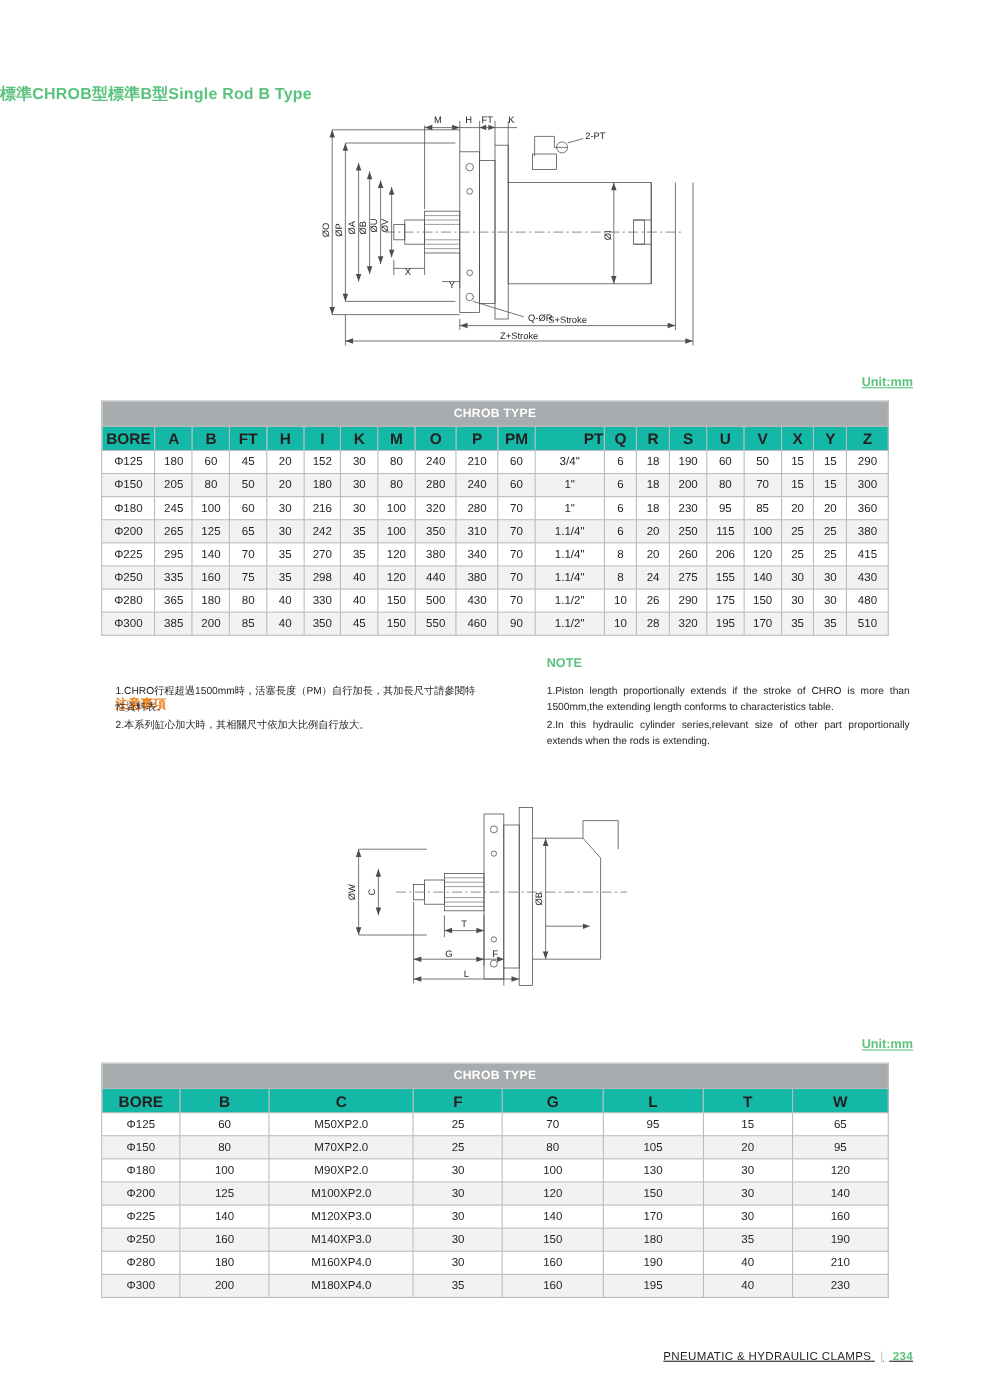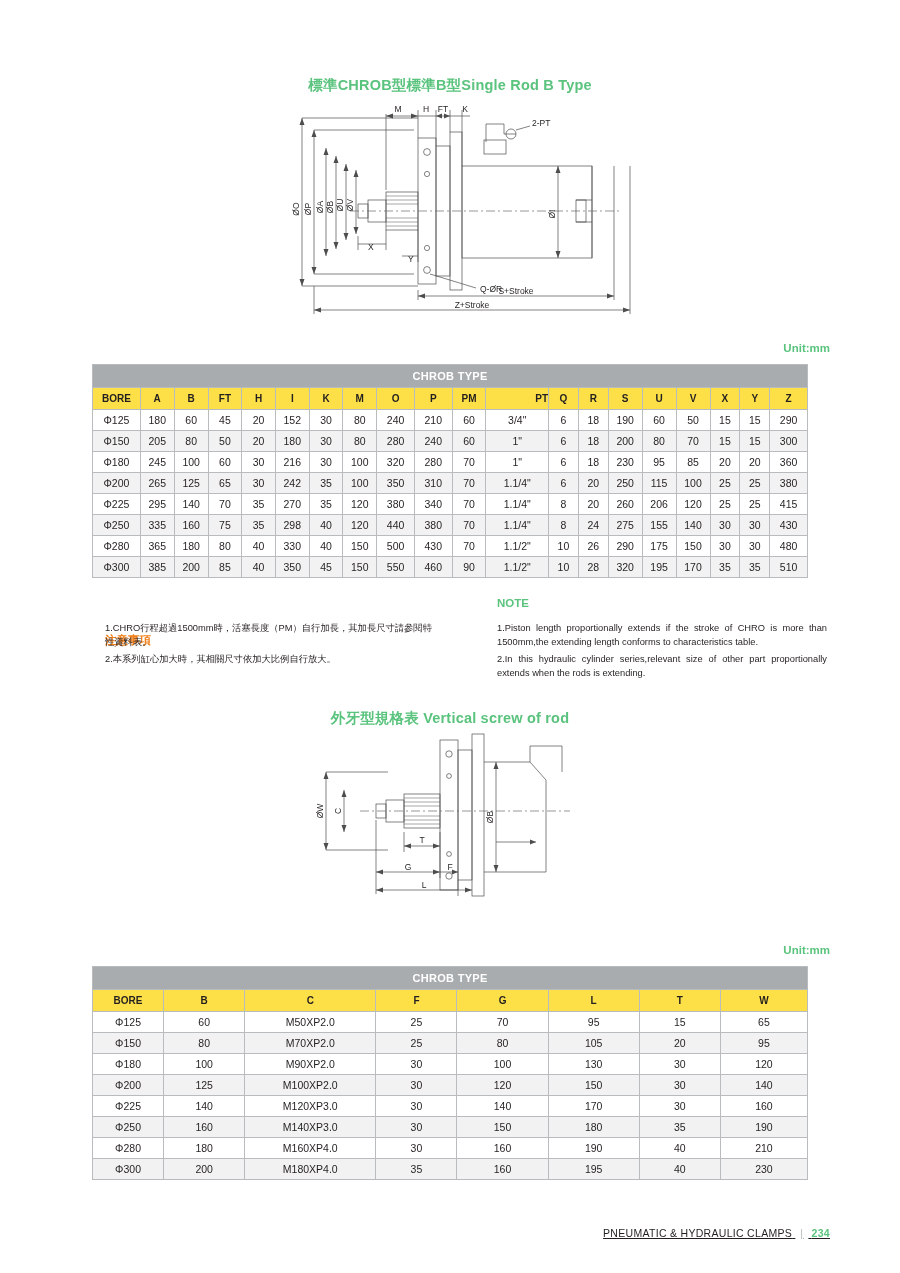--- a/index.html
+++ b/index.html
@@ -7,35 +7,36 @@
     width:900px; height:1273px;
     background:#ffffff;
     font-family:"Liberation Sans", sans-serif;
     color:#231f20;
     position:relative;
     overflow:hidden;
   }
   .page { position:relative; width:900px; height:1273px; }
 
   .title {
-    text-align:center;
+    text-align:left;
     color:#5ac37d;
     font-size:14.5px;
     font-weight:bold;
     letter-spacing:.2px;
   }
   #title1 { position:absolute; top:76px; left:0; width:900px; }
   #title2 { position:absolute; top:709px; left:0; width:900px; }
 
   .unit {
     position:absolute;
     right:70px;
     color:#5ac37d;
     font-size:11.5px;
     font-weight:bold;
+    text-decoration:underline;
   }
   #unit1 { top:342px; }
   #unit2 { top:944px; }
 
   
   table.spec {
     position:absolute;
     border-collapse:collapse;
     font-size:10.5px;
     color:#231f20;
@@ -49,24 +50,24 @@
   }
   table.spec tr.grouphdr th {
     background:#a9acae;
     color:#ffffff;
     font-weight:bold;
     height:22px;
     font-size:11px;
     letter-spacing:.3px;
   }
   table.spec tr.colhdr th {
-    background:#fde047;
+    background:#14b8a6;
     font-weight:bold;
     height:21px;
-    font-size:10px;
+    font-size:14px;
   }
   table.spec tbody td { height:20px; background:#ffffff; }
   table.spec tbody tr.alt td { background:#f2f2f3; }
 
   #table1 { top:364px; left:92px; width:716px; }
   #table2 { top:966px; left:92px; width:716px; }
 
   
   .note-head {
     position:absolute;
@@ -460,21 +461,20 @@
     <p>1.CHRO行程超過1500mm時，活塞長度（PM）自行加長，其加長尺寸請參閱特性資料表。</p>
     <p>2.本系列缸心加大時，其相關尺寸依加大比例自行放大。</p>
   </div>
 
   <div class="note-head" id="noteHeadEn">NOTE</div>
   <div class="note-body" id="noteEn">
     <p>1.Piston length proportionally extends if the stroke of CHRO is more than 1500mm,the extending length conforms to characteristics table.</p>
     <p>2.In this hydraulic cylinder series,relevant size of other part proportionally extends when the rods is extending.</p>
   </div>
 
-  <div class="title" id="title2">外牙型規格表 Vertical screw of rod</div>
 
   <div class="drawing" id="drawing2">
     <svg width="300" height="190" viewBox="0 0 300 190" xmlns="http://www.w3.org/2000/svg">
       <g stroke="#4d4d4d" fill="none" stroke-width="0.7">
 
         <rect x="140" y="8" width="18" height="150"></rect>
         <rect x="158" y="18" width="14" height="130"></rect>
         <rect x="172" y="2" width="12" height="162"></rect>
         <path d="M184 30 L230 30 L246 48 L246 140 L184 140"></path>
         <line x1="230" y1="30" x2="230" y2="14"></line>

